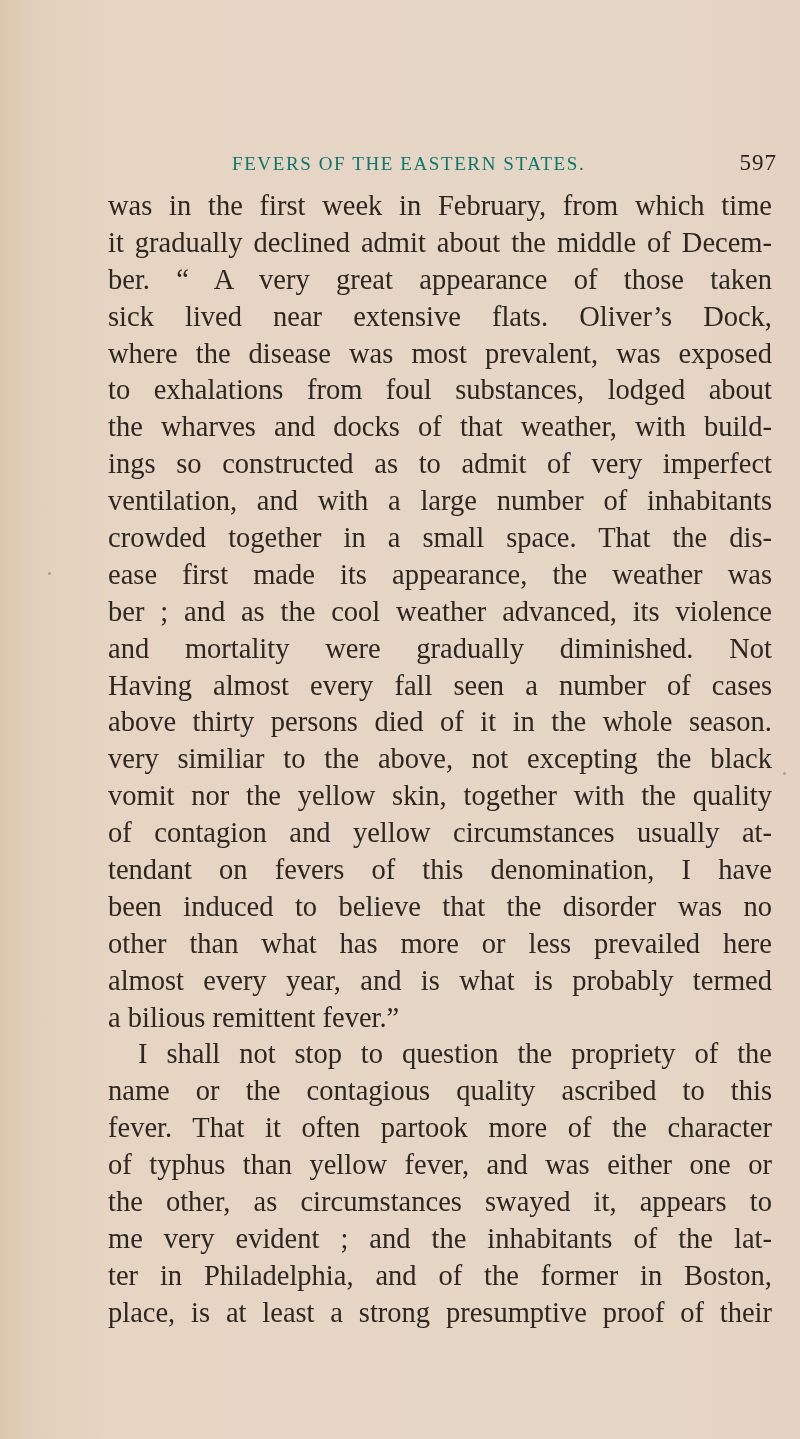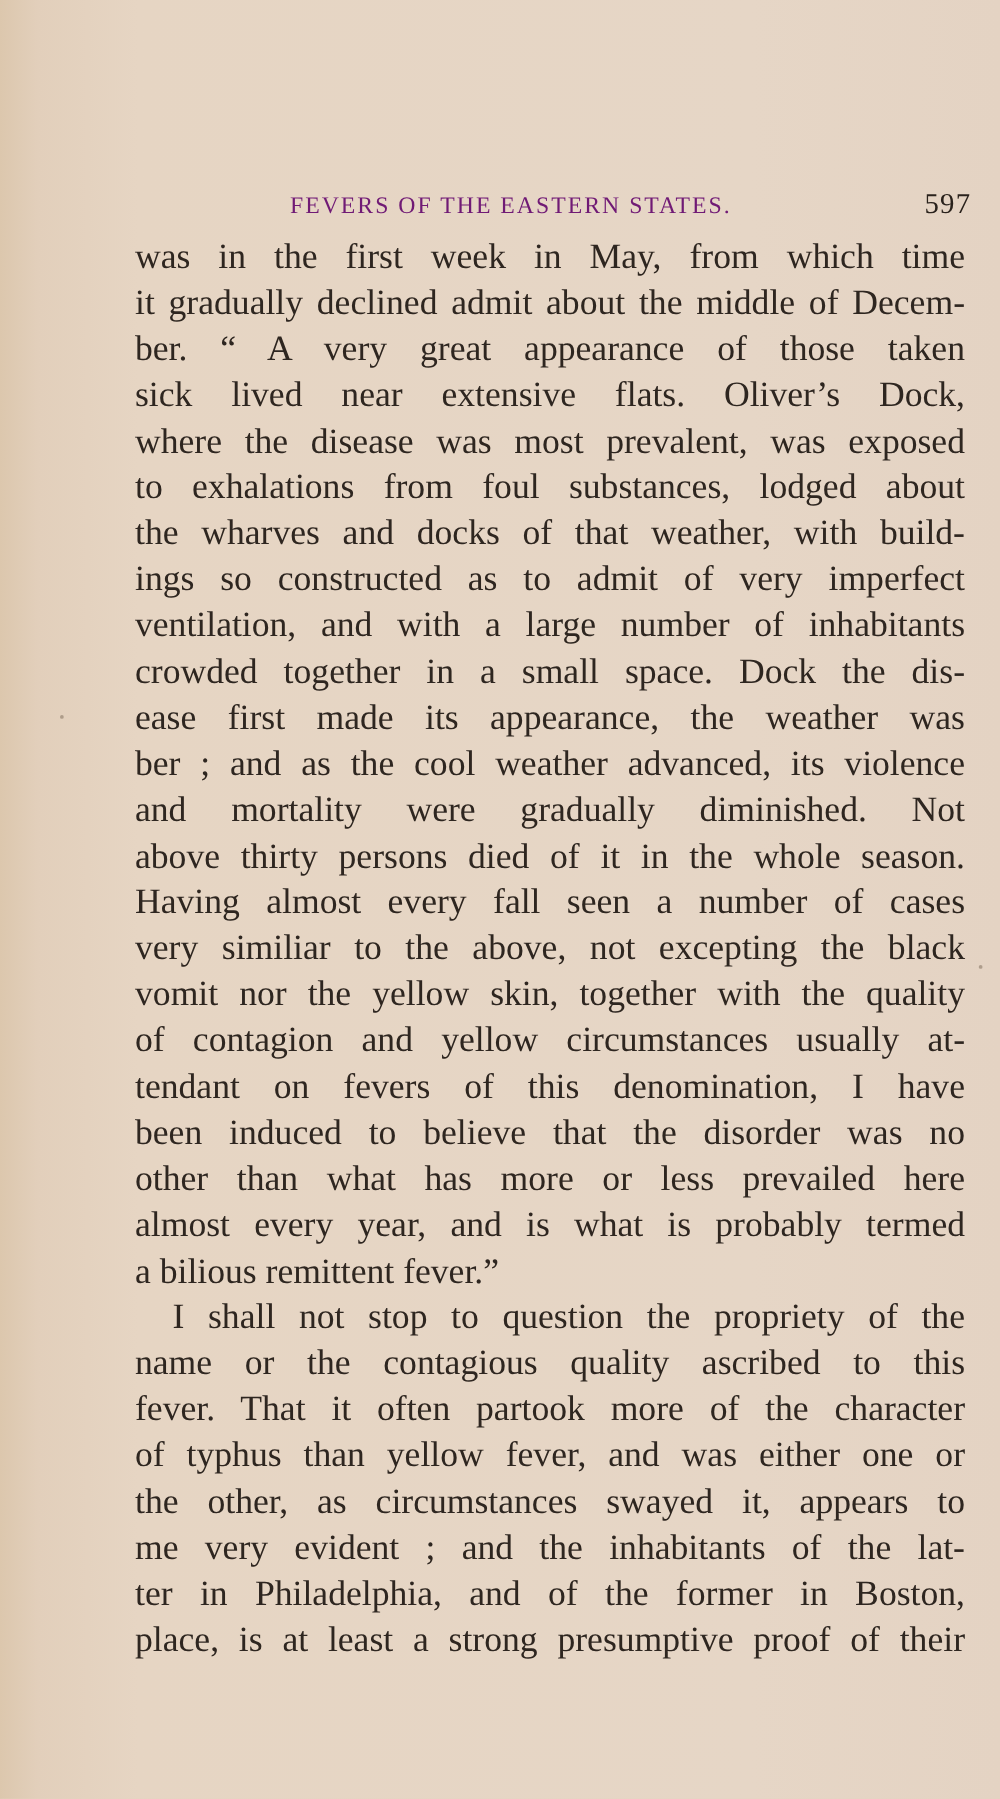--- a/index.html
+++ b/index.html
@@ -31,21 +31,21 @@
       width: 545px;
       height: 30px;
       display: flex;
       align-items: baseline;
       justify-content: space-between;
     }
     .running-title {
       font-size: 19px;
       letter-spacing: 1.6px;
       text-transform: uppercase;
-      color: #701a75;
+      color: #0f766e;
       font-variant: small-caps;
     }
     .folio {
       font-size: 23px;
       color: #2a221c;
       letter-spacing: 1px;
     }
     .body-text {
       position: absolute;
       top: 188px;
@@ -80,35 +80,35 @@
 <body>
 
 <div class="page">
 
   <div class="running-head">
     <span class="running-title">FEVERS OF THE EASTERN STATES.</span>
     <span class="folio">597</span>
   </div>
 
   <div class="body-text">
-    <span class="line">was in the first week in May, from which time</span>
+    <span class="line">was in the first week in February, from which time</span>
     <span class="line">it gradually declined admit about the middle of Decem-</span>
     <span class="line">ber.  “ A very great appearance of those taken</span>
     <span class="line">sick lived near extensive flats.  Oliver’s Dock,</span>
     <span class="line">where the disease was most prevalent, was exposed</span>
     <span class="line">to exhalations from foul substances, lodged about</span>
     <span class="line">the wharves and docks of that weather, with build-</span>
     <span class="line">ings so constructed as to admit of very imperfect</span>
     <span class="line">ventilation, and with a large number of inhabitants</span>
-    <span class="line">crowded together in a small space.  Dock the dis-</span>
+    <span class="line">crowded together in a small space.  That the dis-</span>
     <span class="line">ease first made its appearance, the weather was</span>
     <span class="line">ber ; and as the cool weather advanced, its violence</span>
     <span class="line">and mortality were gradually diminished.  Not</span>
+    <span class="line">Having almost every fall seen a number of cases</span>
     <span class="line">above thirty persons died of it in the whole season.</span>
-    <span class="line">Having almost every fall seen a number of cases</span>
     <span class="line">very similiar to the above, not excepting the black</span>
     <span class="line">vomit nor the yellow skin, together with the quality</span>
     <span class="line">of contagion and yellow circumstances usually at-</span>
     <span class="line">tendant on fevers of this denomination, I have</span>
     <span class="line">been induced to believe that the disorder was no</span>
     <span class="line">other than what has more or less prevailed here</span>
     <span class="line">almost every year, and is what is probably termed</span>
     <span class="line last">a bilious remittent fever.”</span>
     <span class="line indent">I shall not stop to question the propriety of the</span>
     <span class="line">name or the contagious quality ascribed to this</span>

